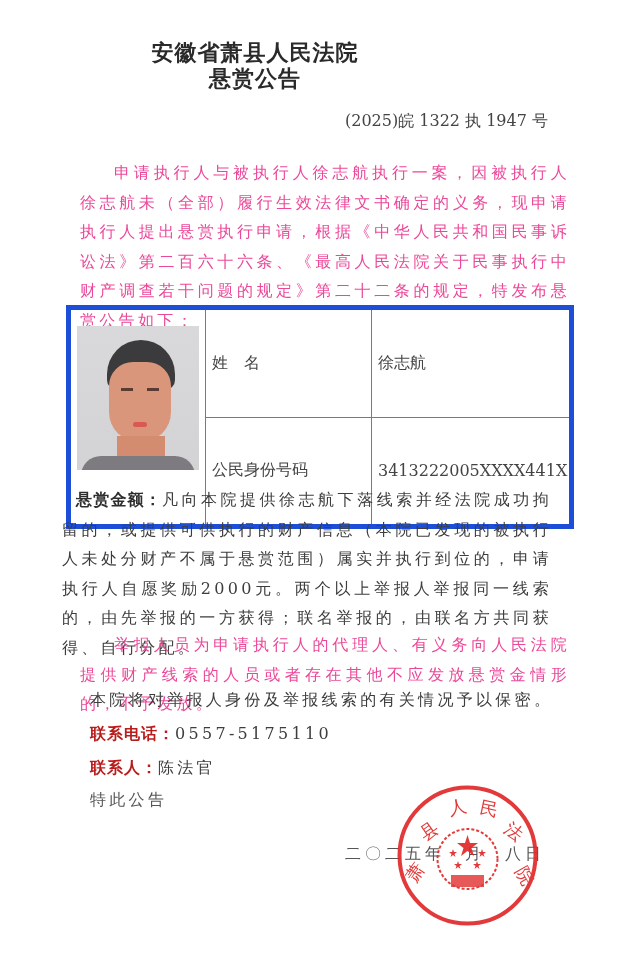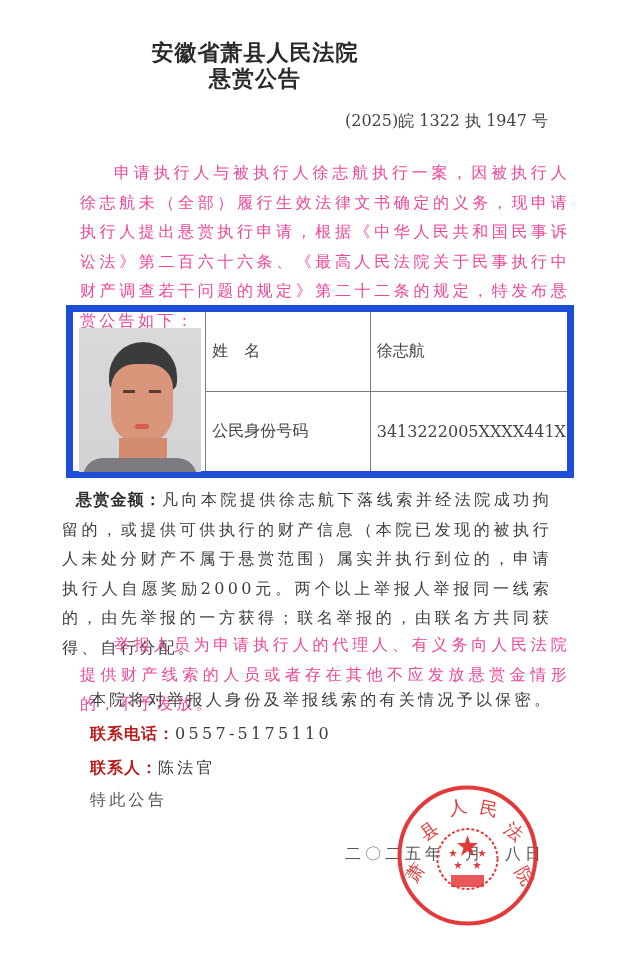--- a/index.html
+++ b/index.html
@@ -16,22 +16,22 @@
   .t2 { top: 64px; }
   .docno {
     position: absolute; left: 345px; top: 111px; font-size: 16px; color: #444;
   }
   .para {
     position: absolute; left: 80px; width: 490px; font-size: 16px; line-height: 29.5px;
     letter-spacing: 3.3px; color: #ec4899; text-align: justify;
   }
   .p1 { top: 158px; text-indent: 34px; }
   .info-table {
-    position: absolute; left: 66px; top: 305px; width: 508px; height: 173px;
-    border-collapse: collapse; border: 7px solid #1d4ed8; padding-left: 11px;
+    position: absolute; left: 66px; top: 305px; width: 508px; height: 224px;
+    border-collapse: collapse; border: 5px solid #1d4ed8; padding-left: 11px;
   }
   .info-table td { border: 1px solid #7a7a7a; font-size: 16px; color: #444; padding-left: 6px; }
   .photo-cell { width: 134px; padding: 0 !important; position: relative; }
   .photo {
     position: absolute; left: 6px; top: 16px; width: 122px; height: 144px;
     background: linear-gradient(180deg, #d9d8da 0%, #d3d2d4 100%); overflow: hidden;
   }
   .hair { position: absolute; left: 30px; top: 14px; width: 68px; height: 50px; background: #3b3a3c; border-radius: 34px 34px 10px 10px; }
   .face { position: absolute; left: 32px; top: 36px; width: 62px; height: 80px; background: #d9967a; border-radius: 24px 24px 30px 30px; }
   .eye { position: absolute; top: 62px; width: 12px; height: 3px; background: #5a3a32; }

